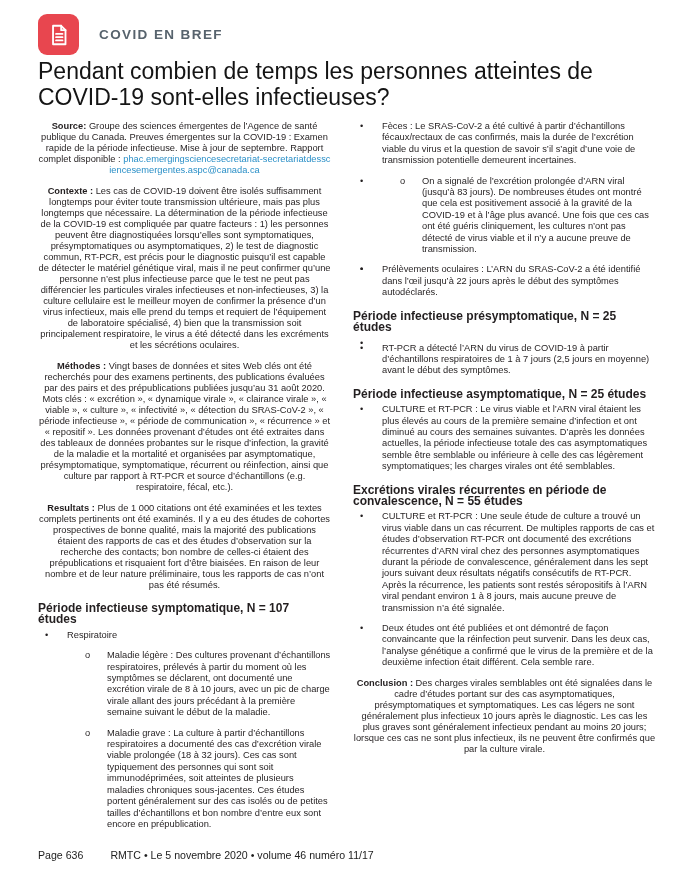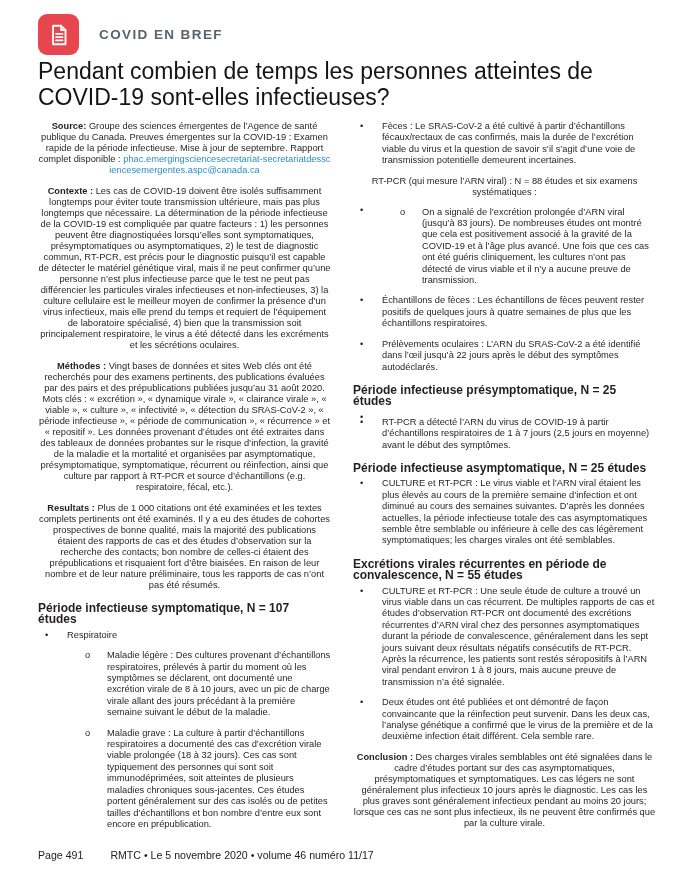--- a/index.html
+++ b/index.html
@@ -85,32 +85,30 @@
         <span>Maladie grave : La culture à partir d’échantillons respiratoires a documenté des cas d’excrétion virale viable prolongée (18 à 32 jours). Ces cas sont typiquement des personnes qui sont soit immunodéprimées, soit atteintes de plusieurs maladies chroniques sous-jacentes. Ces études portent généralement sur des cas isolés ou de petites tailles d’échantillons et bon nombre d’entre eux sont encore en prépublication.</span>
       </div>
     </div>
 
     <div class="col-right">
       <div class="li">
         <span class="mk">•</span>
         <span>Fèces : Le SRAS-CoV-2 a été cultivé à partir d’échantillons fécaux/rectaux de cas confirmés, mais la durée de l’excrétion viable du virus et la question de savoir s’il s’agit d’une voie de transmission potentielle demeurent incertaines.</span>
       </div>
 
-      <p class="intro">RT-PCR (qui mesure l’ARN viral) : N = 88 études et six examens systématiques :</p>
 
       <div class="li">
         <span class="mk">•</span>
       </div>
       <div class="li li2">
         <span class="mk">o</span>
         <span>On a signalé de l’excrétion prolongée d’ARN viral (jusqu’à 83 jours). De nombreuses études ont montré que cela est positivement associé à la gravité de la COVID-19 et à l’âge plus avancé. Une fois que ces cas ont été guéris cliniquement, les cultures n’ont pas détecté de virus viable et il n’y a aucune preuve de transmission.</span>
       </div>
       <div class="li">
         <span class="mk">•</span>
-        <span>Échantillons de fèces : Les échantillons de fèces peuvent rester positifs de quelques jours à quatre semaines de plus que les échantillons respiratoires.</span>
       </div>
       <div class="li">
         <span class="mk">•</span>
         <span>Prélèvements oculaires : L’ARN du SRAS-CoV-2 a été identifié dans l’œil jusqu’à 22 jours après le début des symptômes autodéclarés.</span>
       </div>
 
       <h2>Période infectieuse présymptomatique, N = 25 études</h2>
       <div class="li">
         <span class="mk">•</span>
       </div>
@@ -135,17 +133,17 @@
         <span class="mk">•</span>
         <span>Deux études ont été publiées et ont démontré de façon convaincante que la réinfection peut survenir. Dans les deux cas, l’analyse génétique a confirmé que le virus de la première et de la deuxième infection était différent. Cela semble rare.</span>
       </div>
 
       <p><b>Conclusion :</b> <span>Des charges virales semblables ont été signalées dans le cadre d’études portant sur des cas asymptomatiques, présymptomatiques et symptomatiques. Les cas légers ne sont généralement plus infectieux 10 jours après le diagnostic. Les cas les plus graves sont généralement infectieux pendant au moins 20 jours; lorsque ces cas ne sont plus infectieux, ils ne peuvent être confirmés que par la culture virale.</span></p>
     </div>
 
   </div>
 
   <div class="footer">
-    <span>Page 491</span>
+    <span>Page 636</span>
     <span>RMTC • Le 5 novembre 2020 • volume 46 numéro 11/17</span>
   </div>
 
 </div>
 
 </body></html>

